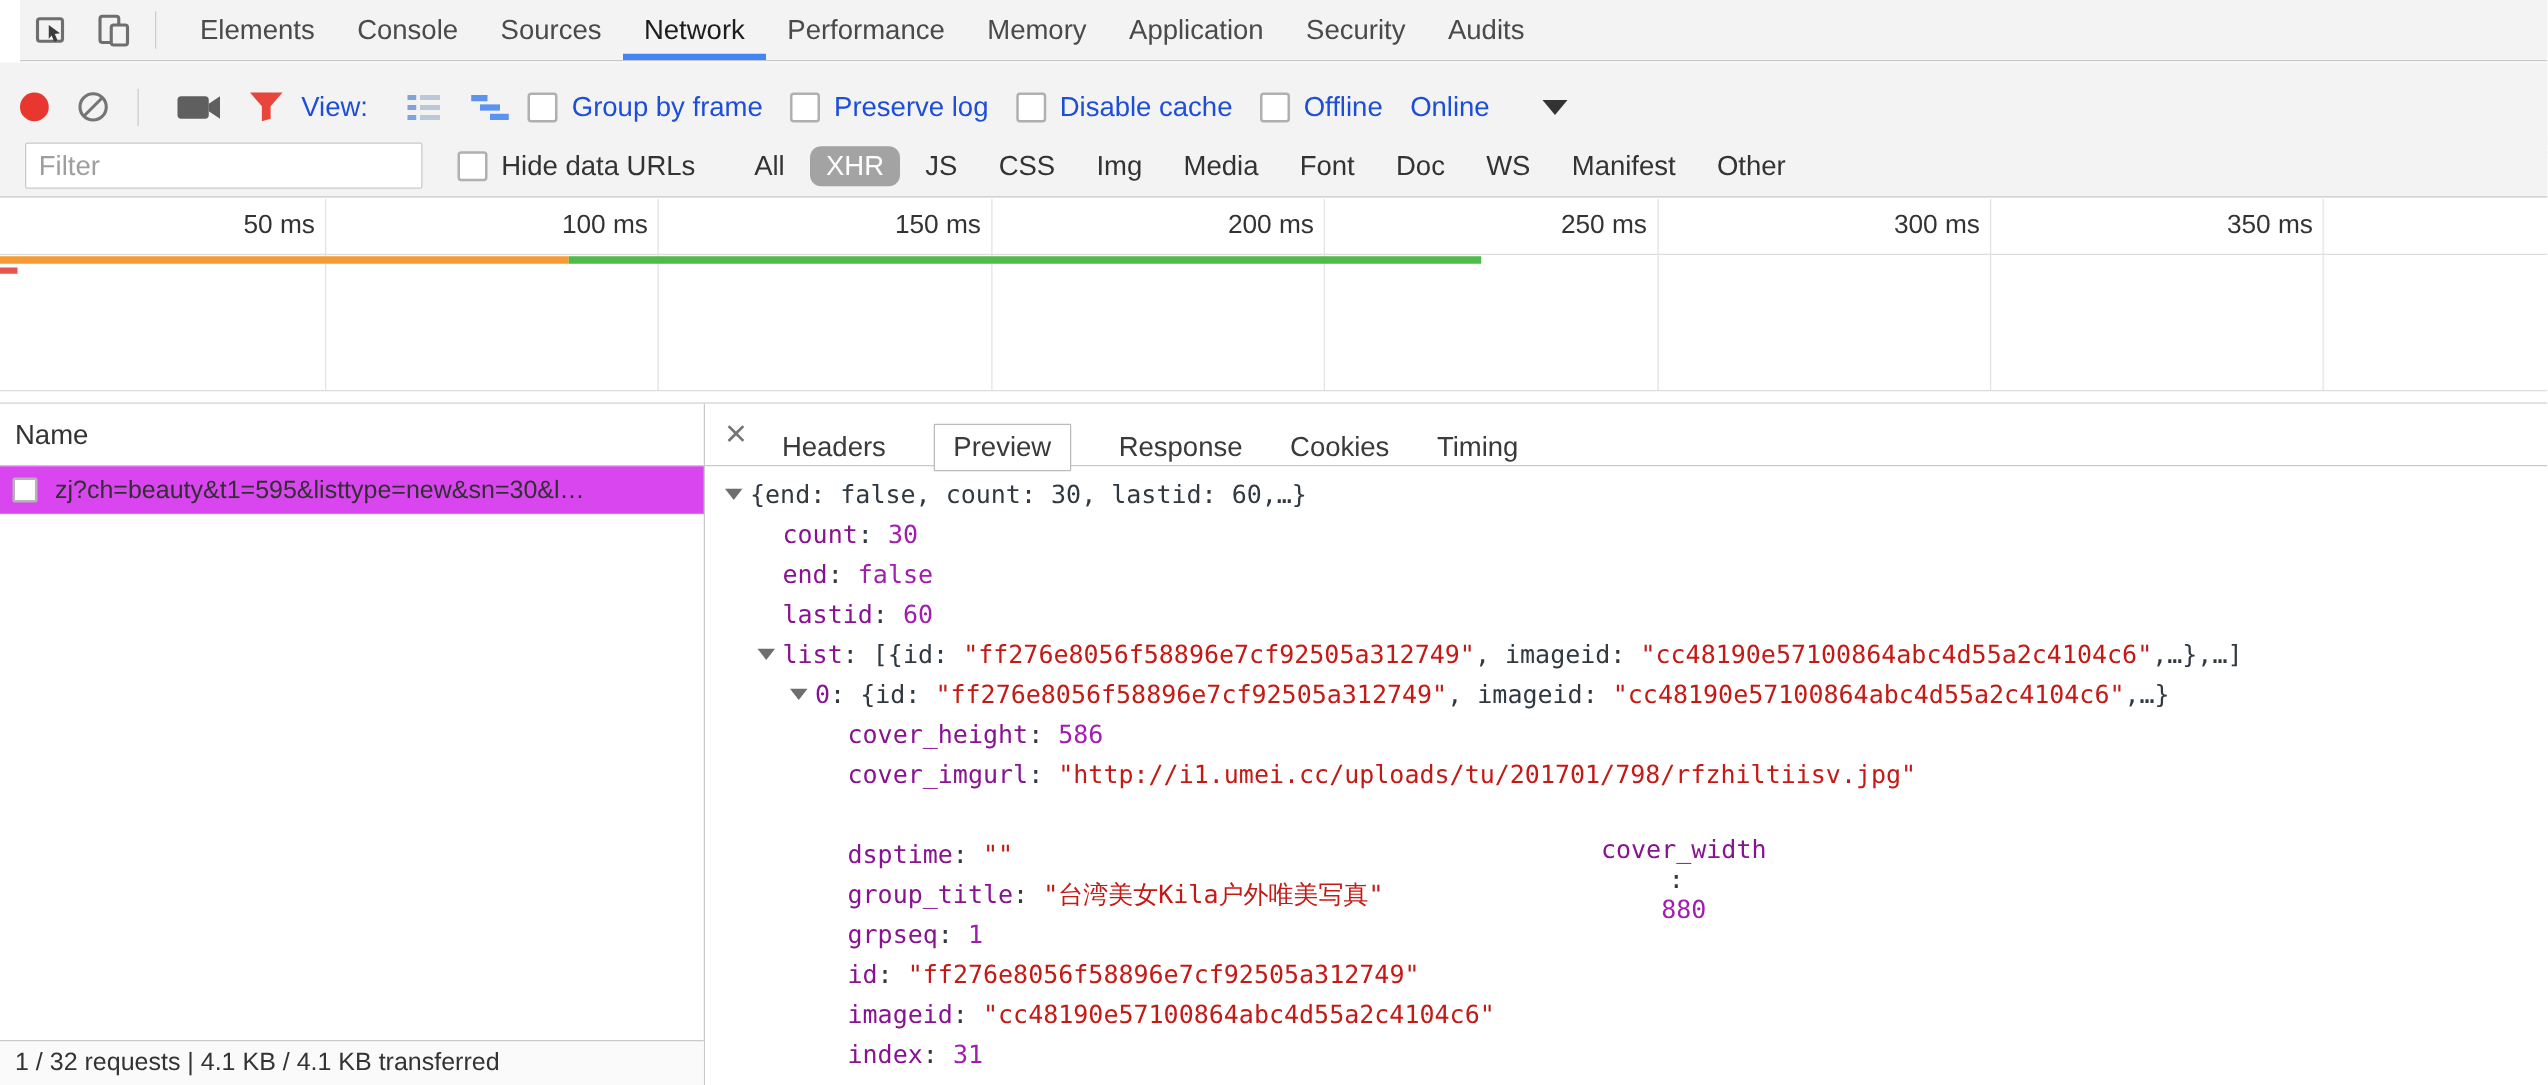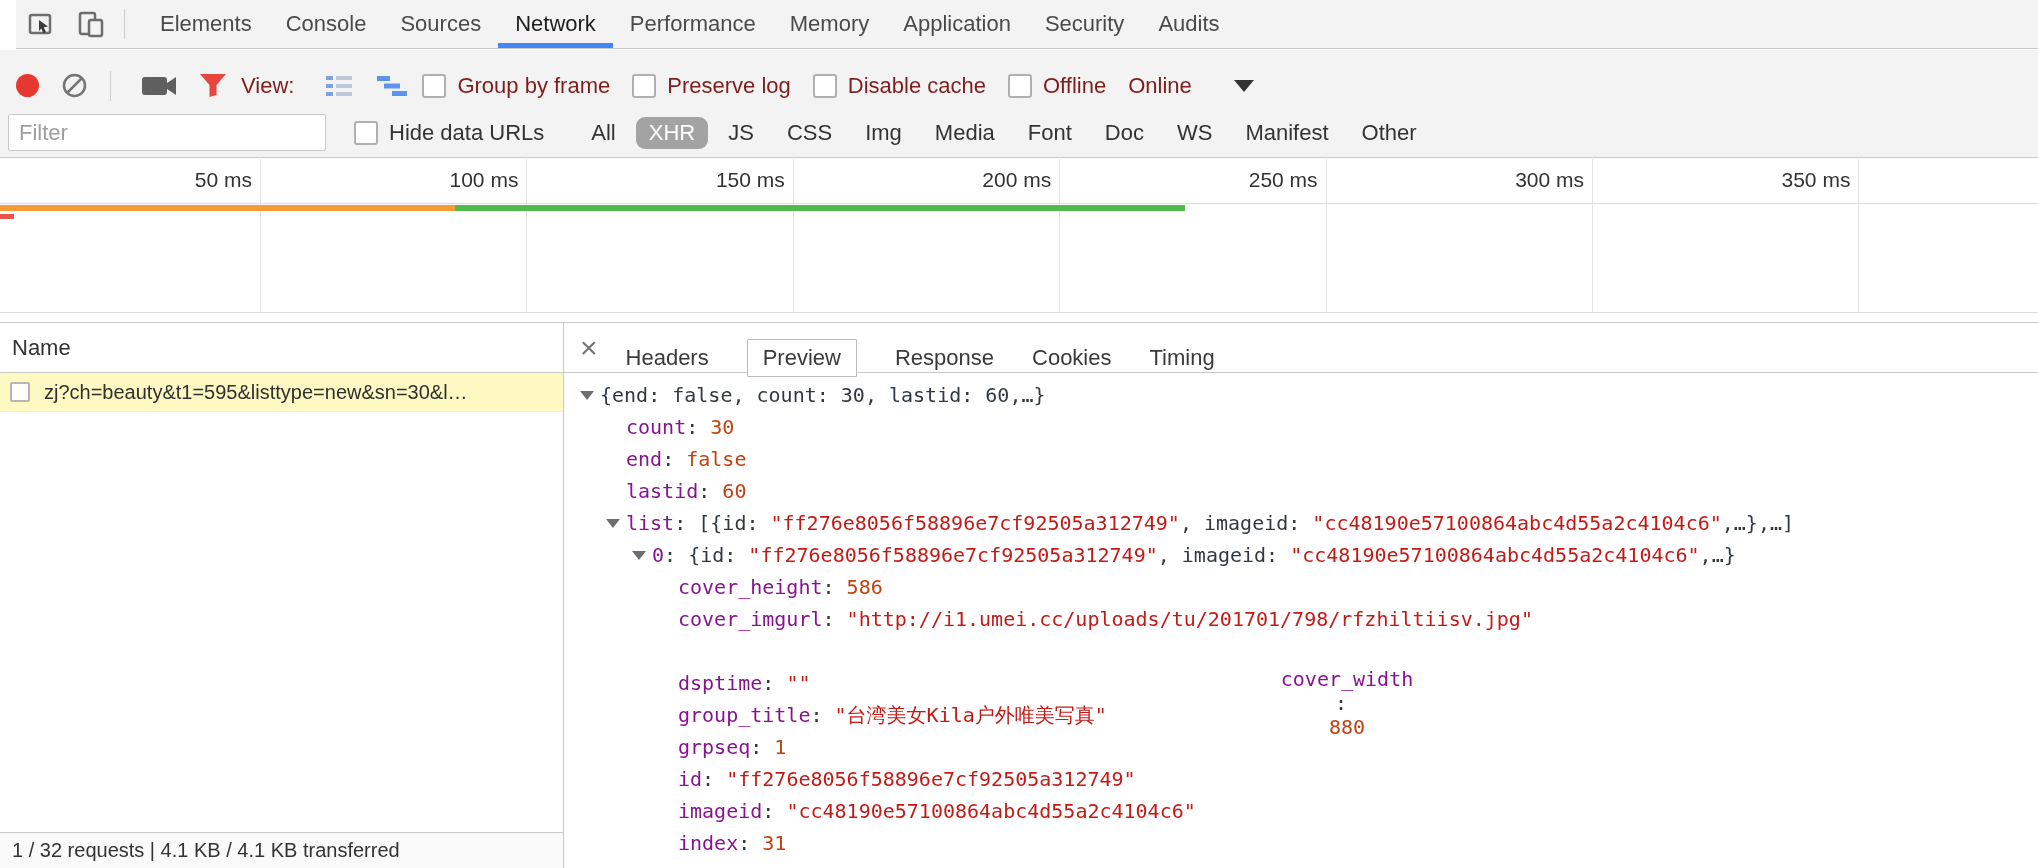--- a/index.html
+++ b/index.html
@@ -8,67 +8,67 @@
 
   
   .tabbar{position:absolute;top:0;left:16px;right:0;height:49px;background:#f3f3f3;border-bottom:1px solid #c9c9c9;display:flex;align-items:center;}
   .icon-btn{display:flex;align-items:center;justify-content:center;height:100%;padding:0 10px;flex:none;}
   .vsep{width:1px;height:30px;background:#ccc;margin:0 8px;flex:none;}
   .tabs{display:flex;height:100%;margin-left:10px;}
   .tab{display:flex;align-items:center;height:100%;padding:0 17px;font-size:22px;color:#4a4a4a;}
   .tab.active{color:#1d1d1d;box-shadow:inset 0 -5px 0 #4285f4;}
 
   
-  .toolbar{position:absolute;top:50px;left:0;right:0;height:72px;background:#f3f3f3;border-bottom:1px solid #c9c9c9;display:flex;align-items:center;padding-left:8px;font-size:22px;color:#7f1d1d;}
+  .toolbar{position:absolute;top:50px;left:0;right:0;height:72px;background:#f3f3f3;border-bottom:1px solid #c9c9c9;display:flex;align-items:center;padding-left:8px;font-size:22px;color:#1d4ed8;}
   .toolbar > *{margin-right:22px;}
   .toolbar .icon-btn{margin-right:6px;padding:0 8px;}
   .record-dot{width:23px;height:23px;border-radius:50%;background:#e8372e;}
   .cb{display:flex;align-items:center;gap:11px;flex:none;}
   .cbbox{width:24px;height:24px;border:2px solid #b0b0b0;border-radius:3px;background:#fff;flex:none;}
   .arrow-down{width:0;height:0;border-left:10px solid transparent;border-right:10px solid transparent;border-top:12px solid #333;margin-left:20px;}
 
   
-  .filterbar{position:absolute;top:108px;left:0;right:0;height:50px;background:#f3f3f3;border-bottom:1px solid #c9c9c9;display:flex;align-items:center;padding-left:8px;font-size:22px;color:#333;}
+  .filterbar{position:absolute;top:108px;left:0;right:0;height:50px;background:#f3f3f3;border-bottom:1px solid #c9c9c9;display:flex;align-items:center;padding-left:20px;font-size:22px;color:#333;}
   .filter-input{width:318px;height:37px;border:1px solid #c9c9c9;border-radius:2px;font-size:22px;padding:0 10px;font-family:inherit;color:#333;margin-right:28px;background:#fff;flex:none;}
   .filter-input::placeholder{color:#9e9e9e;}
   .filterbar .cb{margin-right:34px;}
   .pill{padding:3px 13px;border-radius:9px;margin-right:7px;flex:none;}
   .pill.active{background:#a3a3a3;color:#fff;}
 
   
   .overview{position:absolute;top:159px;left:0;right:0;height:154px;background:#fff;border-bottom:1px solid #ddd;overflow:hidden;}
   .gridline{position:absolute;top:0;bottom:0;width:1px;background:#e4e4e4;}
   .tick{position:absolute;top:9px;width:150px;text-align:right;font-size:21px;color:#333;}
   .ruler-line{position:absolute;top:44px;left:0;right:0;height:1px;background:#ddd;}
   .obar{position:absolute;}
 
   
   .main{position:absolute;top:322px;left:0;right:0;bottom:0;border-top:1px solid #c9c9c9;display:flex;background:#fff;}
   .left{width:564px;flex:none;border-right:1px solid #c9c9c9;display:flex;flex-direction:column;background:#fff;}
   .left-header{height:50px;flex:none;border-bottom:1px solid #c9c9c9;display:flex;align-items:center;padding-left:12px;font-size:22px;color:#333;}
-  .request-row{height:39px;flex:none;border-bottom:1px solid #ededed;display:flex;align-items:center;gap:14px;padding-left:10px;font-size:20px;color:#303030;background:#fef9c3;}
+  .request-row{height:39px;flex:none;border-bottom:1px solid #ededed;display:flex;align-items:center;gap:14px;padding-left:10px;font-size:20px;color:#303030;background:#d946ef;}
   .req-icon{width:20px;height:20px;border:2px solid #b5b5b5;border-radius:2px;flex:none;background:#fff;}
   .req-name{white-space:nowrap;overflow:hidden;}
   .left-fill{flex:1;}
   .status-bar{height:36px;flex:none;border-top:1px solid #c9c9c9;background:#fafafa;display:flex;align-items:center;padding-left:12px;font-size:20px;color:#333;white-space:nowrap;}
 
   .right{flex:1;display:flex;flex-direction:column;overflow:hidden;background:#fff;}
   .right-header{height:50px;flex:none;border-bottom:1px solid #c9c9c9;display:flex;align-items:center;padding-left:16px;font-size:22px;color:#3a3a3a;background:#fff;}
   .close-x{font-size:30px;color:#757575;margin-right:28px;line-height:1;}
   .dtab{margin-right:38px;padding:5px 0;flex:none;margin-top:20px;}
   .dtab.active{border:1px solid #bbb;border-radius:1px;padding:5px 15px;background:#fff;}
 
   
   .preview-pane{flex:1;padding-top:6px;font-family:"DejaVu Sans Mono",monospace;font-size:20px;overflow:hidden;}
   .tree-row{display:flex;align-items:center;height:32px;white-space:pre;}
   .expander{width:22px;flex:none;position:relative;height:100%;}
   .expander.has::before{content:"";position:absolute;left:2px;top:12px;border-left:7px solid transparent;border-right:7px solid transparent;border-top:9px solid #6e6e6e;}
   .seg-plain{color:#303942;text-align:right;}
   .seg-key{color:#881391;}
-  .seg-num{color:#c2410c;}
+  .seg-num{color:#a21caf;}
   .seg-str{color:#c41a16;}
 </style>
 </head>
 <body>
 
 <div class="tabbar">
   <div class="icon-btn">
     <svg width="30" height="30" viewBox="0 0 30 30">
       <rect x="4" y="6" width="20" height="18" rx="2" fill="none" stroke="#6e6e6e" stroke-width="2.5"></rect>
       <path d="M13 11 L22 17.5 L17.8 18.2 L20 23.2 L17.4 24.3 L15.3 19.4 L13 22 Z" fill="#3c3c3c"></path>

